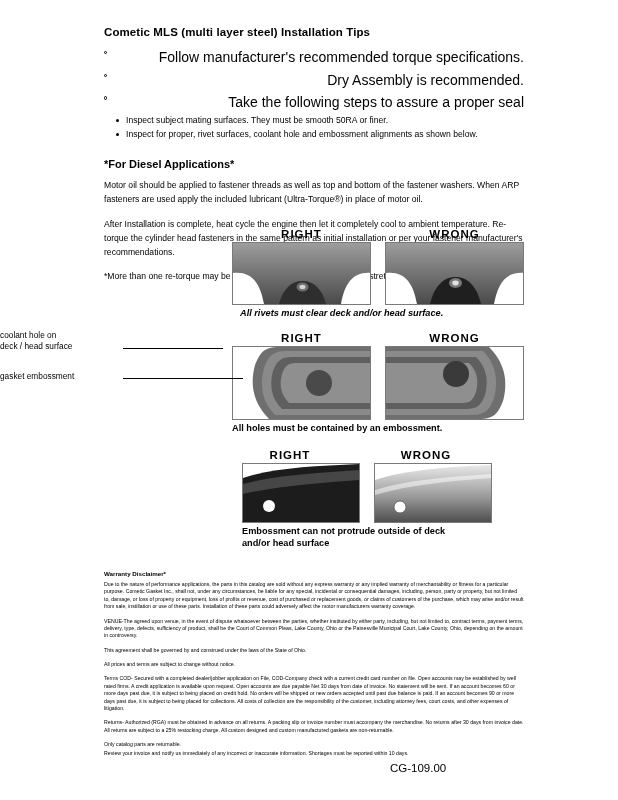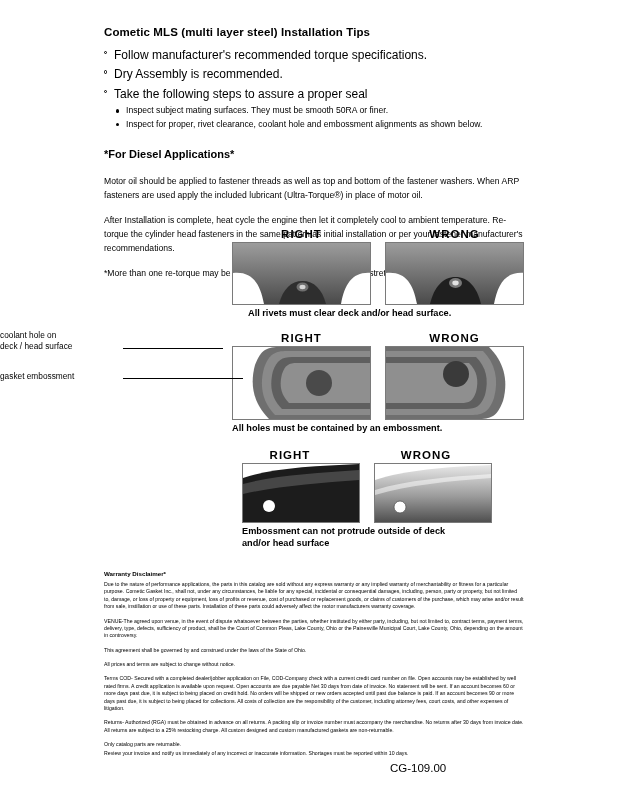--- a/index.html
+++ b/index.html
@@ -32,25 +32,26 @@
     font-weight: bold;
     margin: 0 0 8px 0;
     letter-spacing: 0.1px;
   }
   .bullets {
     margin: 0;
     padding: 0;
     list-style: none;
   }
   .bullets li {
-    font-size: 12px;
+    font-size: 14px;
     line-height: 1.62;
     position: relative;
     padding-left: 10px;
     margin-bottom: 0px;
+    text-align: right;
   }
   .bullets li .hollow-dot {
     position: absolute;
     left: 0px;
     top: 5px;
     width: 3.2px;
     height: 3.2px;
     border: 1px solid #000;
     border-radius: 50%;
     box-sizing: border-box;
@@ -71,21 +72,21 @@
     left: 12px;
     top: 5px;
     width: 3.2px;
     height: 3.2px;
     background: #000;
     border-radius: 50%;
   }
   h2.subtitle {
     font-size: 11px;
     font-weight: bold;
-    margin: 16px 0 15px 0;
+    margin: 16px 0 9px 0;
   }
   p.body {
     font-size: 8.6px;
     line-height: 1.62;
     margin: 0 0 11px 0;
   }
   p.body.tight { margin-bottom: 0; }
 
   
   .figures {
@@ -171,21 +172,21 @@
     <h1 class="title">Cometic MLS (multi layer steel) Installation Tips</h1>
 
     <ul class="bullets">
       <li><span class="hollow-dot"></span><span>Follow manufacturer's recommended torque specifications.</span></li>
       <li><span class="hollow-dot"></span><span>Dry Assembly is recommended.</span></li>
       <li><span class="hollow-dot"></span><span>Take the following steps to assure a proper seal</span></li>
     </ul>
 
     <ul class="sub-bullets">
       <li><span class="solid-dot"></span><span>Inspect subject mating surfaces.  They must be smooth 50RA or finer.</span></li>
-      <li><span class="solid-dot"></span><span>Inspect for proper, rivet clearance, coolant hole and embossment alignments as shown below.</span></li>
+      <li><span class="solid-dot"></span><span>Inspect for proper, rivet surfaces, coolant hole and embossment alignments as shown below.</span></li>
     </ul>
 
     <h2 class="subtitle">*For Diesel Applications*</h2>
 
     <p class="body">Motor oil should be applied to fastener threads as well as top and bottom of the fastener washers. When ARP fasteners are used apply the included lubricant (Ultra-Torque®) in place of motor oil.</p>
     <p class="body">After Installation is complete, heat cycle the engine then let it completely cool to ambient temperature. Re-torque the cylinder head fasteners in the same pattern as initial installation or per your fastener manufacturer's recommendations.</p>
     <p class="body tight">*More than one re-torque may be required to achieve proper fastener stretch*</p>
   </div>
 
   <div class="figures">
@@ -223,21 +224,21 @@
               </linearGradient>
             </defs>
             <rect x="0" y="0" width="139" height="61" fill="#ffffff"></rect>
             <path d="M0,0 L139,0 L139,30 C120,28 112,40 108,61 L31,61 C27,40 19,28 0,30 Z" fill="url(#g1b)"></path>
             <path d="M44,61 C48,44 57,34 69.5,34 C82,34 91,44 95,61 Z" fill="#1f1f1f"></path>
             <ellipse cx="69.5" cy="40" rx="6.5" ry="5" fill="#787878"></ellipse>
             <ellipse cx="69.5" cy="40" rx="3.2" ry="2.4" fill="#e2e2e2"></ellipse>
           </svg>
         </div>
       </div>
-      <div class="caption" style="margin-left:16px;">All rivets must clear deck and/or head surface.</div>
+      <div class="caption" style="margin-left:8px;font-style:italic;">All rivets must clear deck and/or head surface.</div>
     </div>
 
     <div class="fig-row" style="margin-left:128px; width:292px; margin-top:12px;">
       <div class="fig-labels">
         <div class="fig-label" style="width:139px;">RIGHT</div>
         <div style="width:14px;"></div>
         <div class="fig-label" style="width:139px;">WRONG</div>
       </div>
       <div class="panels" style="margin-top:2px;">
         <div class="panel" style="width:139px;height:72px;">

